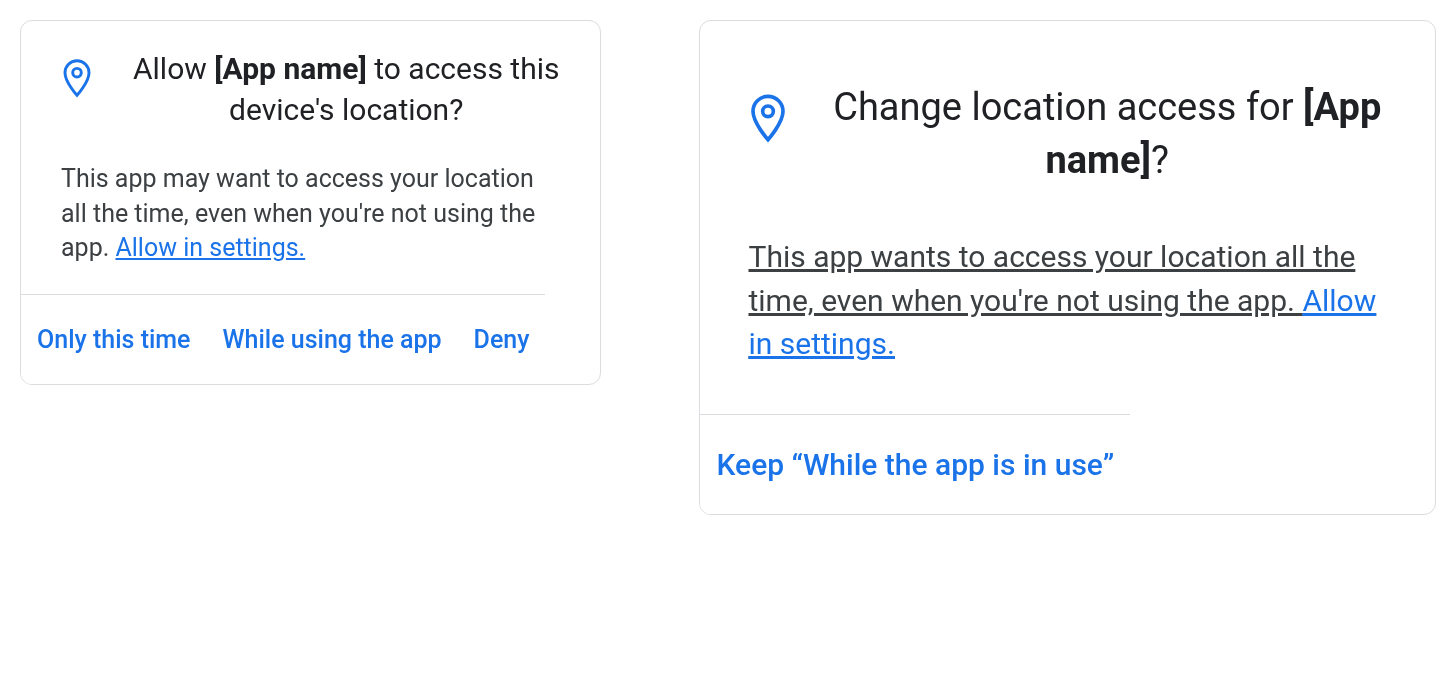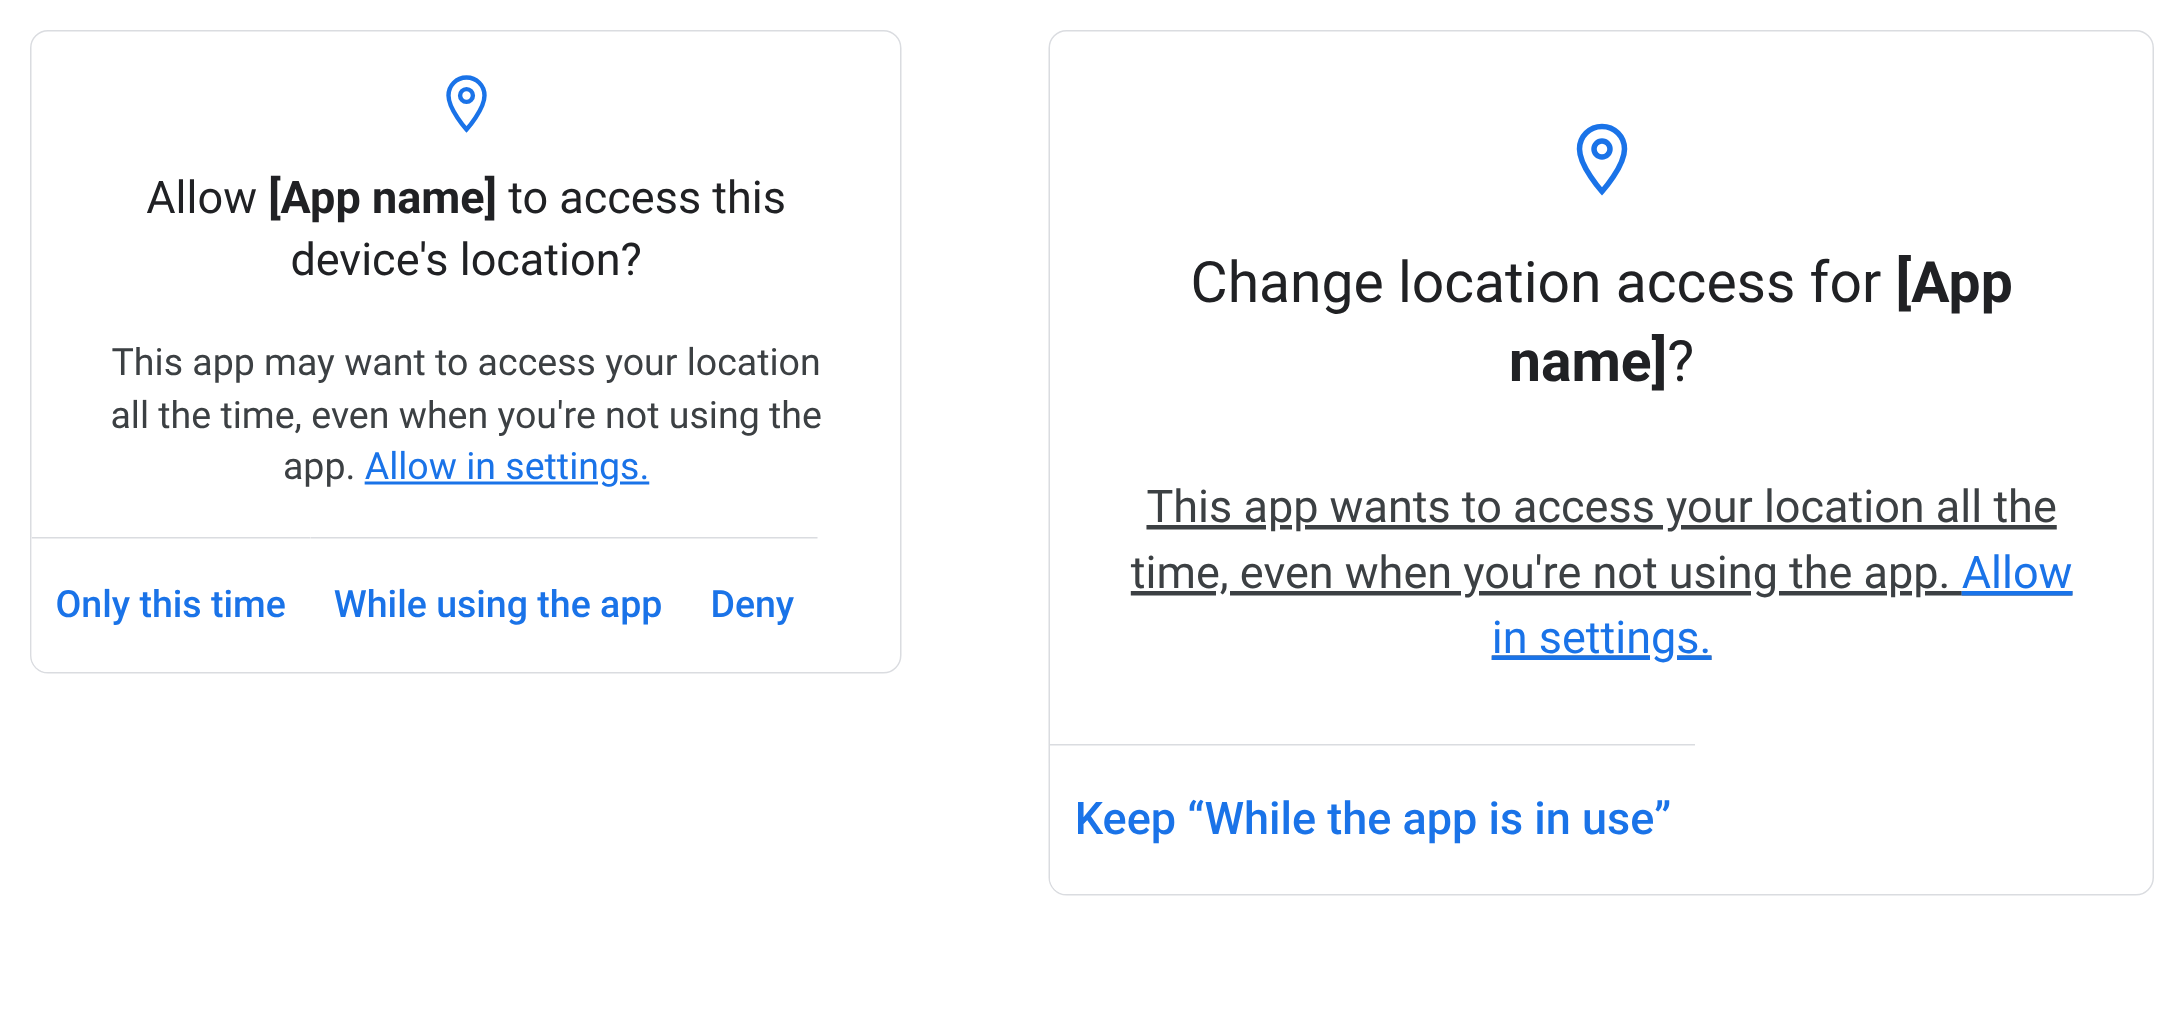--- a/index.html
+++ b/index.html
@@ -27,22 +27,23 @@
     .dialog-1 {
       width: 600px;
     }
     .dialog-2 {
       width: 760px;
       margin-left: 18px;
     }
     .dialog-header {
       padding: 28px 40px 32px 40px;
       display: flex;
-      flex-direction: column;
+      flex-direction: row;
       align-items: center;
+      gap: 39px;
     }
     .dialog-2 .dialog-header {
       padding: 60px 48px 48px 48px;
     }
     .icon-wrap {
       margin-bottom: 20px;
     }
     .dialog-2 .icon-wrap {
       margin-bottom: 28px;
     }
@@ -67,21 +68,21 @@
       line-height: 1.4;
     }
     .dialog-title .bold {
       font-weight: 700;
     }
     .dialog-body {
       padding: 0 40px 28px 40px;
       font-size: 25px;
       color: #3c4043;
       line-height: 1.38;
-      text-align: center;
+      text-align: left;
     }
     .dialog-2 .dialog-body {
       padding: 0 48px 48px 48px;
       font-size: 30px;
       line-height: 1.45;
       text-decoration: underline;
     }
     .dialog-body a {
       color: #1a73e8;
       text-decoration: underline;

